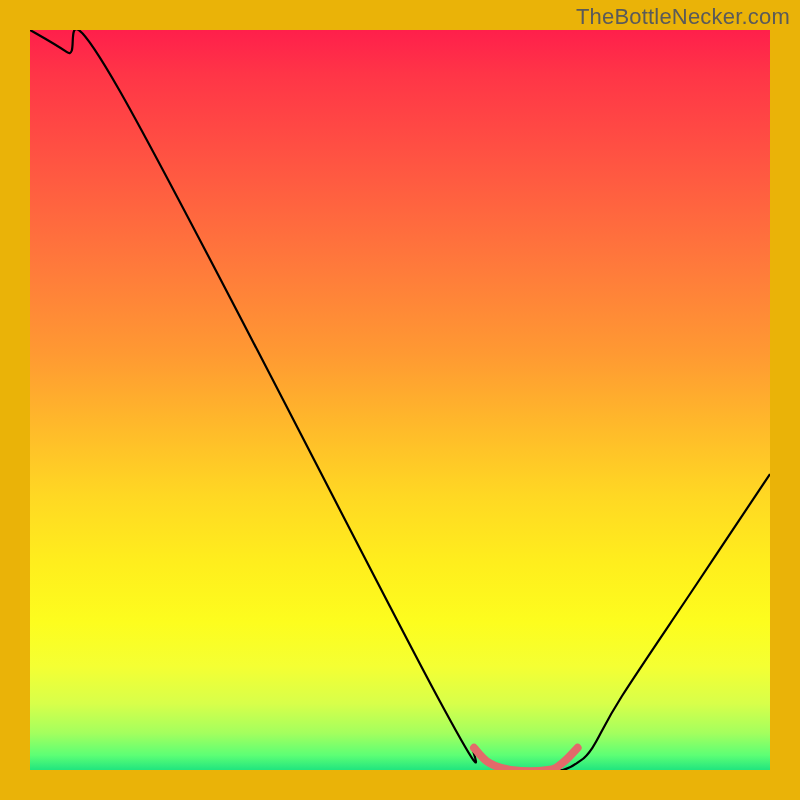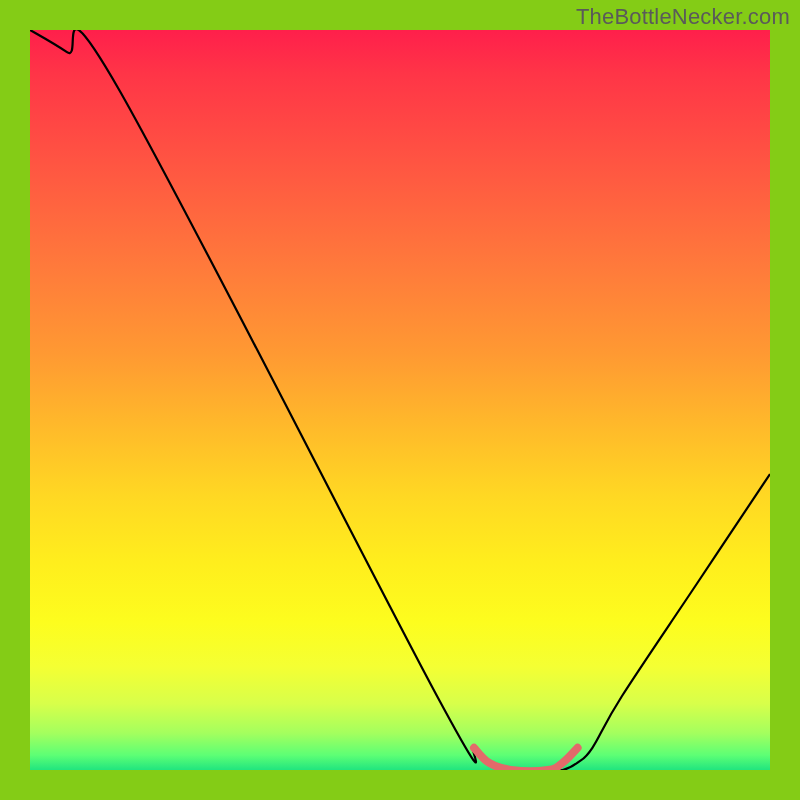--- a/index.html
+++ b/index.html
@@ -8,21 +8,21 @@
     width: 800px;
     height: 800px;
     background: #000;
     font-family: Arial, Helvetica, sans-serif;
     overflow: hidden;
   }
   .outer {
     position: relative;
     width: 800px;
     height: 800px;
-    background: #84cc16;
+    background: #eab308;
   }
   .watermark {
     position: absolute;
     top: 4px;
     right: 10px;
     color: #5a5a5a;
     font-size: 22px;
     font-weight: 500;
     letter-spacing: 0.2px;
     z-index: 20;

